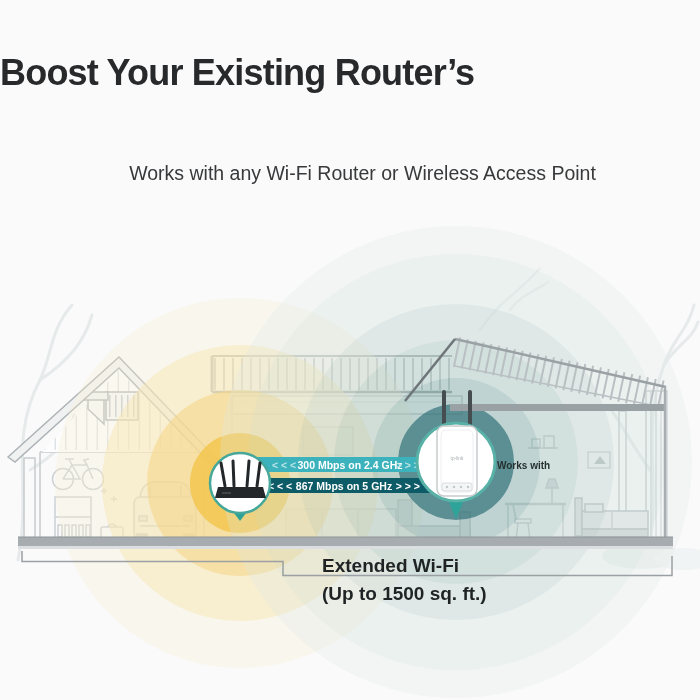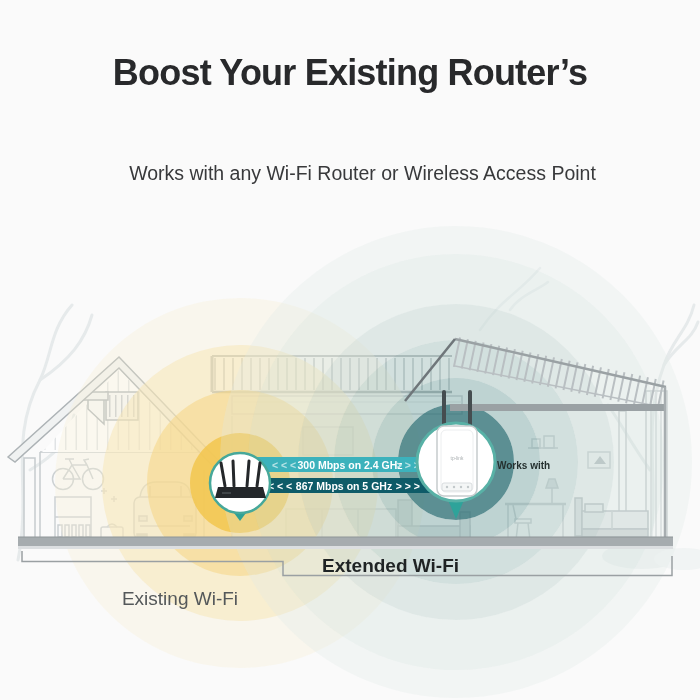--- a/index.html
+++ b/index.html
@@ -1,20 +1,20 @@
 <!DOCTYPE html>
 <html><head>
 <meta charset="utf-8">
 <style>
   html,body{margin:0;padding:0;}
   body{width:700px;height:700px;background:#fafafa;font-family:"Liberation Sans",sans-serif;}
   .stage{position:relative;width:700px;height:700px;overflow:hidden;}
   svg{position:absolute;left:0;top:0;}
   .overlay{position:absolute;}
-  .title{left:0;right:0;top:48px;text-align:center;font-weight:bold;font-size:36px;
+  .title{left:0;right:0;top:48px;font-weight:bold;font-size:36px;
          line-height:50px;color:#28292b;letter-spacing:-0.8px;}
   .subtitle{left:0;right:0;top:162px;text-align:center;font-size:19.5px;color:#38393b;padding-left:25px;}
   .works-with{left:497px;top:456px;font-size:10px;font-weight:bold;color:#25302f;line-height:19px;}
   .label-existing{left:55px;top:588px;width:250px;text-align:center;font-size:19px;color:#54585a;}
   .label-extended{left:322px;top:552px;width:285px;text-align:left;font-size:19px;
                   font-weight:bold;color:#1f2324;line-height:28px;}
   .bt{font:bold 10.5px "Liberation Sans",sans-serif;fill:#ffffff;}
   .ar1{fill:#b7e3e6;}
   .ar2{fill:#ffffff;}
   .logo-t{font:4.8px "Liberation Sans",sans-serif;fill:#a9afb1;}
@@ -250,19 +250,19 @@
 <div class="overlay title">
   <div>Boost Your Existing Router’s</div>
 </div>
 
 <div class="overlay subtitle">Works with any Wi-Fi Router or Wireless Access Point</div>
 
 <div class="overlay works-with">
   <div>Works with</div>
 </div>
 
-<div class="overlay label-existing">Existing Wi-Fi</div>
 
 <div class="overlay label-extended">
   <div>Extended Wi-Fi</div>
+  <div>(Up to 1500 sq. ft.)</div>
 </div>
 
 </div>
 
 </body></html>

